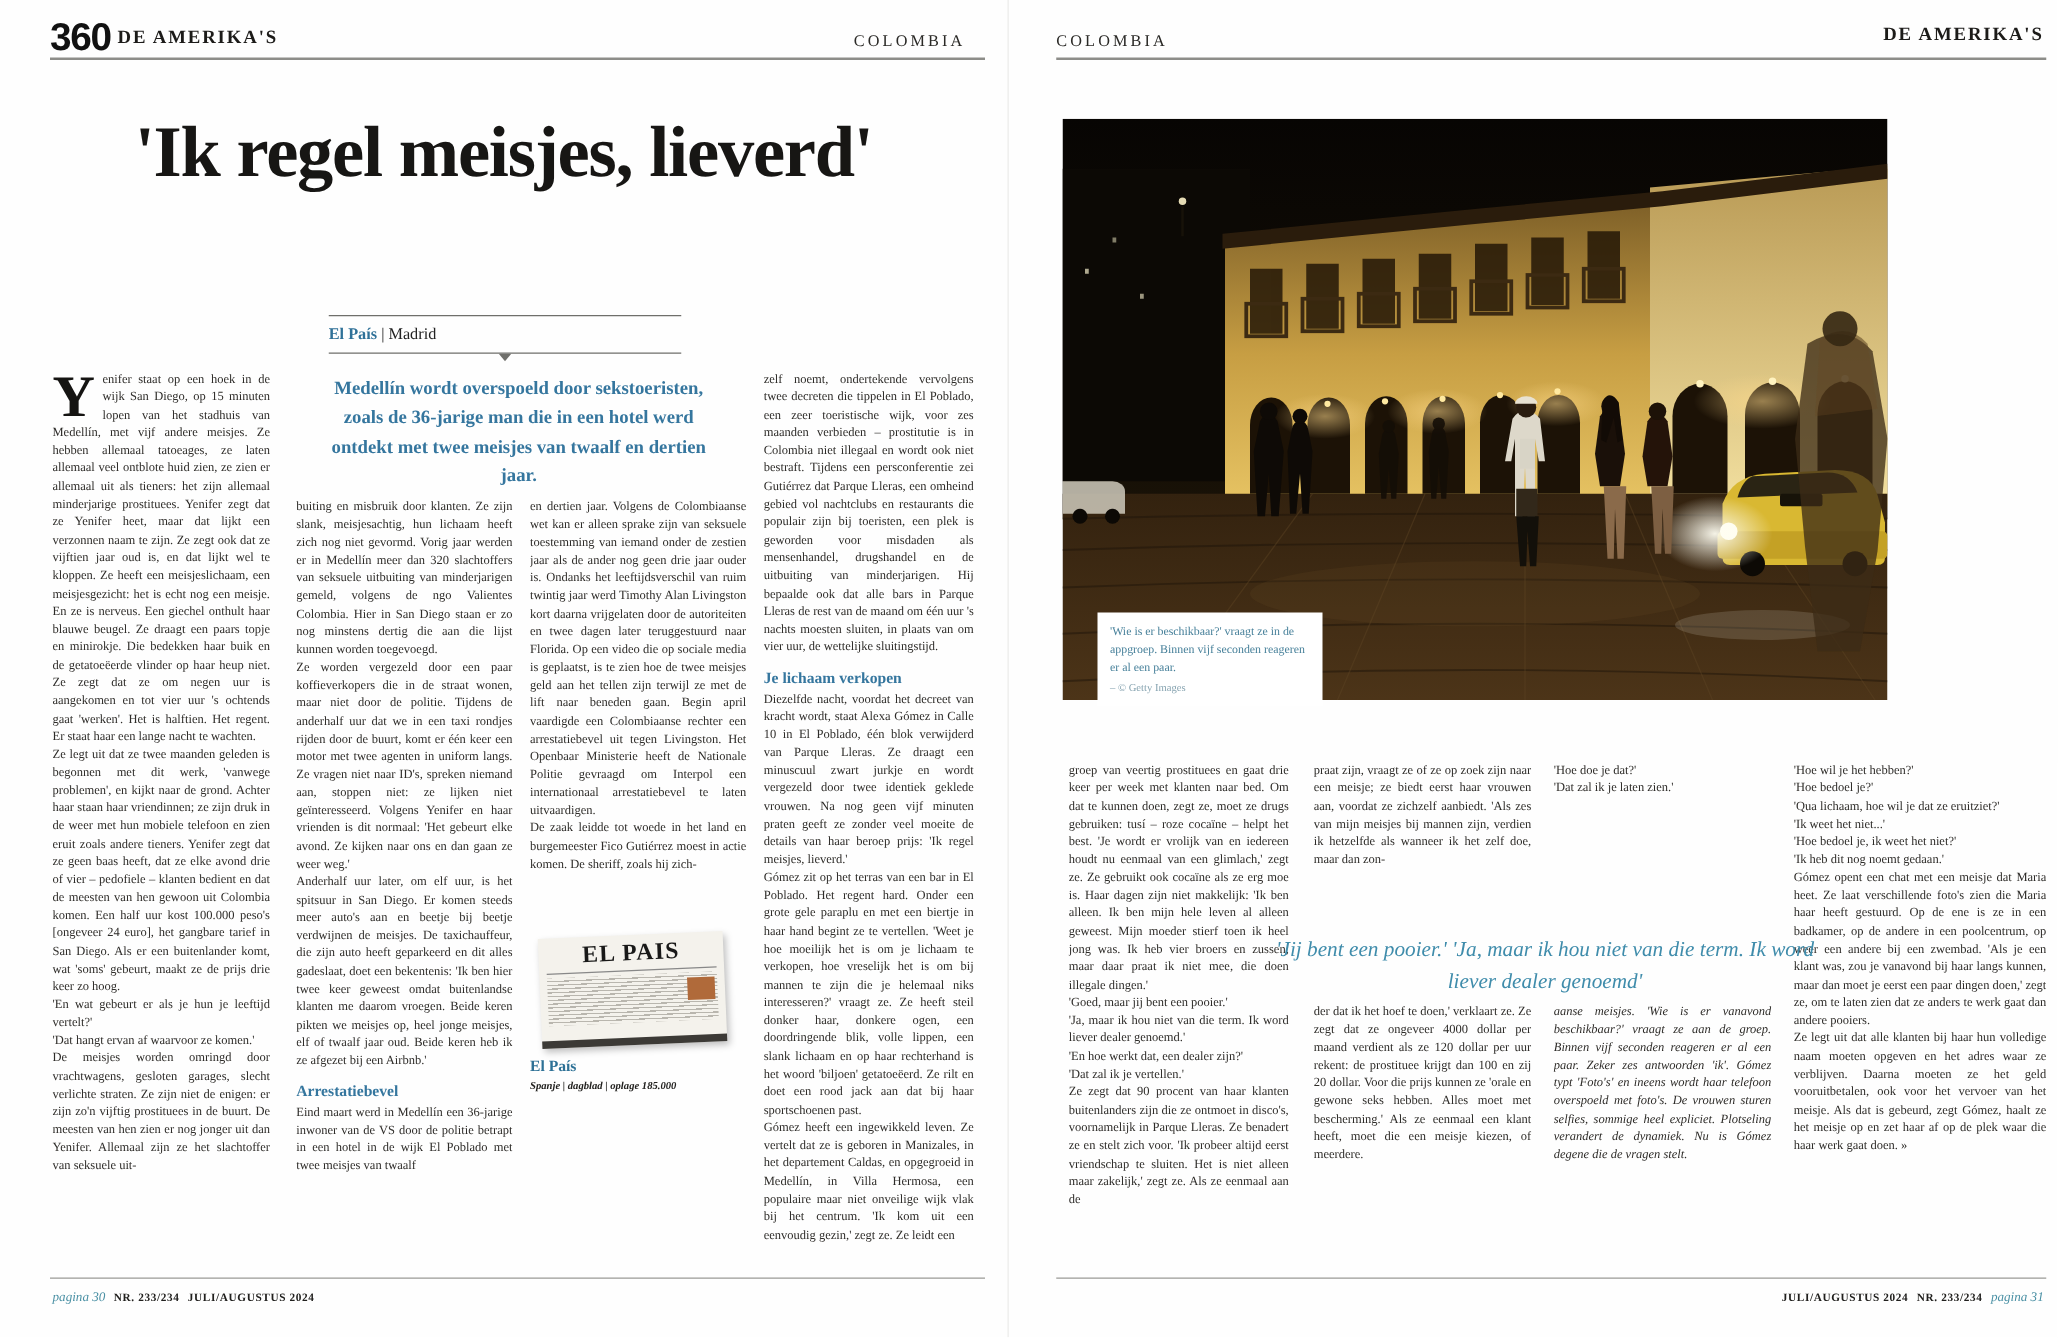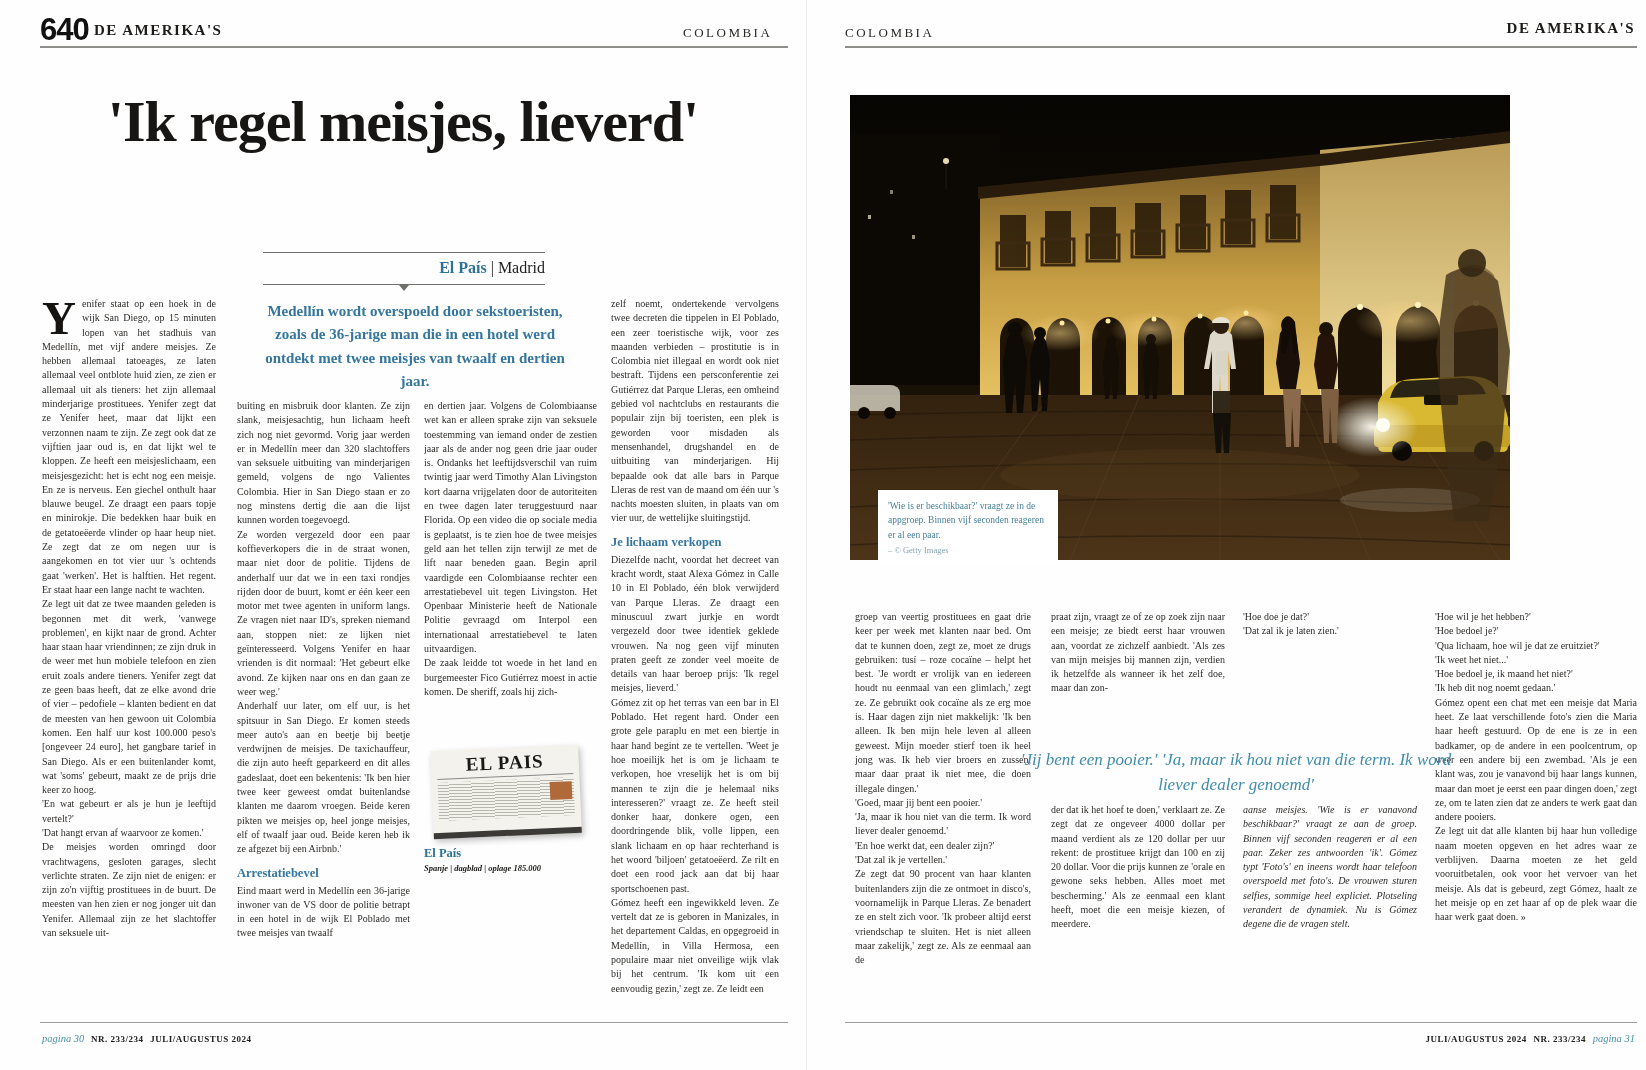--- a/index.html
+++ b/index.html
@@ -7,22 +7,22 @@
           font-family:"Liberation Serif", serif;color:#2e2c29;}
   .abs{position:absolute;}
   .rule{position:absolute;height:2px;background:#8d8d89;}
   .rule-thin{position:absolute;height:1px;background:#9a9a96;}
   
   .logo{font-family:"Liberation Sans",sans-serif;font-weight:800;font-size:31px;letter-spacing:-1px;color:#111;}
   .section-name{font-weight:700;font-size:15px;letter-spacing:1.5px;color:#1c1b19;}
   .topic-name{font-size:13px;letter-spacing:2.5px;color:#2a2926;}
   
   .headline{font-weight:700;font-size:58px;line-height:1.12;letter-spacing:-1px;color:#171614;text-align:center;}
-  .source-line{border-top:1px solid #6f6f6b;border-bottom:1px solid #6f6f6b;text-align:right;
-               padding:6px 0 7px 0;font-size:16px;}
+  .source-line{border-top:1px solid #6f6f6b;border-bottom:1px solid #6f6f6b;text-align:left;
+               padding:6px 0 7px 0;font-size:13px;}
   .source-name{color:#2f7198;font-weight:700;}
   .source-loc{color:#222;}
   .tri{width:0;height:0;border-left:5px solid transparent;border-right:5px solid transparent;
        border-top:6px solid #6f6f6b;}
   .intro{font-size:15px;font-weight:700;color:#35769e;line-height:1.55;text-align:center;}
   
   .col{position:absolute;overflow:hidden;}
   .para{margin:0;text-align:justify;font-size:10px;line-height:14.3px;color:#2e2c29;}
   .para.subhead{color:#35769e;font-weight:700;font-size:12.5px;line-height:16px;padding:8px 0 3px 0;text-align:left;}
   .dropcap{float:left;font-size:47px;line-height:38px;font-weight:700;color:#151412;padding:2px 6px 0 0;}
@@ -52,21 +52,21 @@
 </style>
 </head>
 <body>
 
 <div id="spread">
 
   <div class="fold"></div>
 
   <div class="abs" style="left:0;top:0;width:806px;height:1070px;">
 
-    <span class="abs logo" style="left:40px;top:12px;">640</span>
+    <span class="abs logo" style="left:40px;top:12px;">360</span>
     <span class="abs section-name" style="left:94px;top:22px;">DE AMERIKA'S</span>
     <span class="abs topic-name" style="left:683px;top:25px;">COLOMBIA</span>
     <div class="rule" style="left:40px;top:46px;width:748px;"></div>
 
     <div class="abs headline" style="left:93px;top:90px;width:620px;">'Ik regel meisjes, lieverd'</div>
 
     <div class="abs" style="left:263px;top:252px;width:282px;">
       <div class="source-line">
         <span class="source-name">El País</span>
         <span class="source-loc"> <span>|</span> <span>Madrid</span></span>
@@ -313,21 +313,21 @@
         <p class="para ">'Dat zal ik je laten zien.'</p>
       </div>
     <div class="col" style="left:437px;top:803px;width:174px;height:191px;font-style:italic;">
         <p class="para ">aanse meisjes. 'Wie is er vanavond beschikbaar?' vraagt ze aan de groep. Binnen vijf seconden reageren er al een paar. Zeker zes antwoorden 'ik'. Gómez typt 'Foto's' en ineens wordt haar telefoon overspoeld met foto's. De vrouwen sturen selfies, sommige heel expliciet. Plotseling verandert de dynamiek. Nu is Gómez degene die de vragen stelt.</p>
       </div>
     <div class="col" style="left:629px;top:610px;width:202px;height:384px;">
         <p class="para ">'Hoe wil je het hebben?'</p>
         <p class="para ">'Hoe bedoel je?'</p>
         <p class="para ">'Qua lichaam, hoe wil je dat ze eruitziet?'</p>
         <p class="para ">'Ik weet het niet...'</p>
-        <p class="para ">'Hoe bedoel je, ik maand het niet?'</p>
+        <p class="para ">'Hoe bedoel je, ik weet het niet?'</p>
         <p class="para ">'Ik heb dit nog noemt gedaan.'</p>
         <p class="para ">Gómez opent een chat met een meisje dat Maria heet. Ze laat verschillende foto's zien die Maria haar heeft gestuurd. Op de ene is ze in een badkamer, op de andere in een poolcentrum, op weer een andere bij een zwembad. 'Als je een klant was, zou je vanavond bij haar langs kunnen, maar dan moet je eerst een paar dingen doen,' zegt ze, om te laten zien dat ze anders te werk gaat dan andere pooiers.</p>
         <p class="para ">Ze legt uit dat alle klanten bij haar hun volledige naam moeten opgeven en het adres waar ze verblijven. Daarna moeten ze het geld vooruitbetalen, ook voor het vervoer van het meisje. Als dat is gebeurd, zegt Gómez, haalt ze het meisje op en zet haar af op de plek waar die haar werk gaat doen. »</p>
       </div>
 
     <div class="abs pullquote" style="left:208px;top:748px;width:444px;">'Jij bent een pooier.' 'Ja, maar ik hou niet van die term. Ik word liever dealer genoemd'</div>
 
     <div class="rule-thin" style="left:39px;top:1022px;width:792px;"></div>
     <div class="abs footer" style="right:11px;top:1033px;text-align:right;">
       <span class="issuetag">JULI/AUGUSTUS 2024</span>&nbsp;&nbsp;

